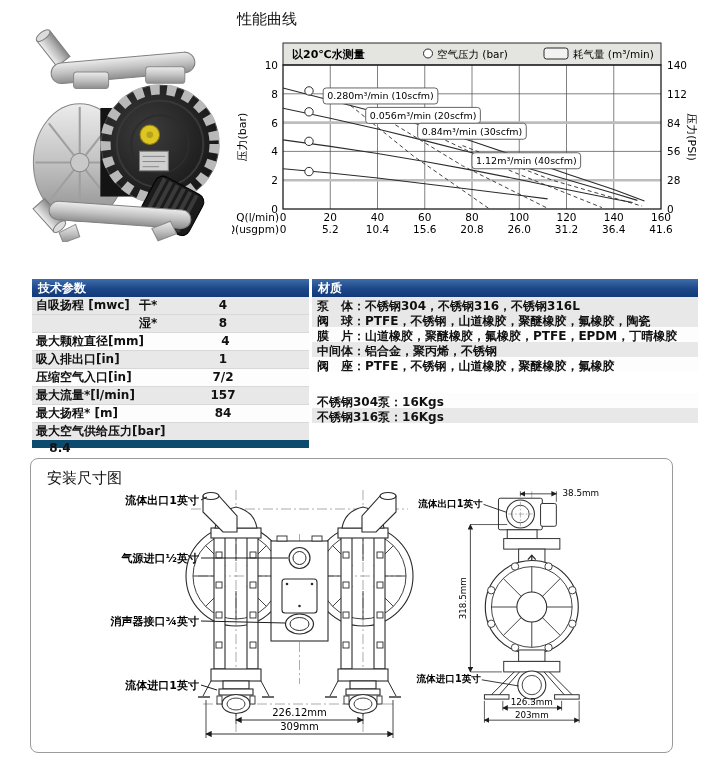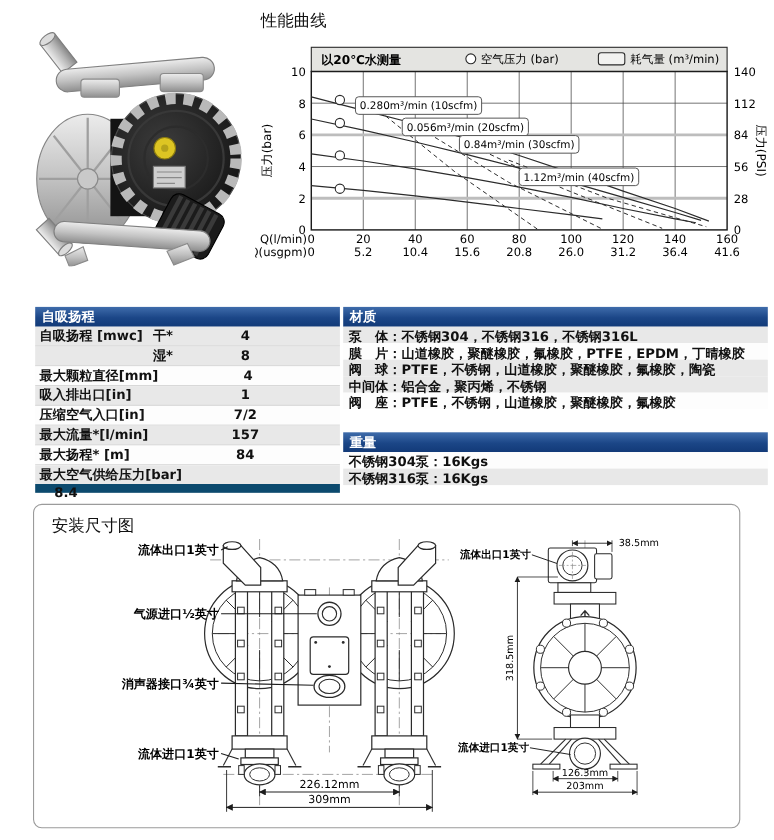--- a/index.html
+++ b/index.html
@@ -194,21 +194,21 @@
         <rect x="133.6875" y="69.4000015258789" width="114.671875" height="16" rx="3" fill="#fff" stroke="#555" stroke-width="0.9"></rect>
         <text x="137.6875" y="80.89999999999999" font-size="9.5">0.056m³/min (20scfm)</text>
         <rect x="185.66250610351562" y="85.23999786376953" width="108.625" height="16" rx="3" fill="#fff" stroke="#555" stroke-width="0.9"></rect>
         <text x="189.6625" y="96.74" font-size="9.5">0.84m³/min (30scfm)</text>
         <rect x="240" y="114.76000213623047" width="108.625" height="16.00000762939453" rx="3" fill="#fff" stroke="#555" stroke-width="0.9"></rect>
         <text x="244" y="126.25999999999999" font-size="9.5">1.12m³/min (40scfm)</text>
       </g>
   </svg>
 
   <div class="tbl" style="left:32px;top:279px;width:277px;">
-    <div class="tbl-header">自吸扬程</div>
+    <div class="tbl-header">技术参数</div>
     <div class="spec-row shaded">
       <span class="lbl">自吸扬程 [mwc]</span>
       <span class="sub">干*</span>
       <span class="val">4</span>
         <span class="sp"></span>
     </div>
     <div class="spec-row shaded">
       <span class="lbl"></span>
       <span class="sub">湿*</span>
       <span class="val">8</span>
@@ -248,28 +248,27 @@
       <span class="lbl">最大空气供给压力[bar]</span>
       <span class="sub"></span>
       <span class="val">8.4</span>
         <span class="sp"></span>
     </div>
   </div>
 
   <div class="tbl" style="left:312px;top:279px;width:386px;">
     <div class="tbl-header">材质</div>
     <div class="mat-row shaded">泵　体：不锈钢304，不锈钢316，不锈钢316L</div>
+    <div class="mat-row shaded">阀　球：PTFE，不锈钢，山道橡胶，聚醚橡胶，氟橡胶，陶瓷</div>
     <div class="mat-row plain">膜　片：山道橡胶，聚醚橡胶，氟橡胶，PTFE，EPDM，丁晴橡胶</div>
-    <div class="mat-row shaded">阀　球：PTFE，不锈钢，山道橡胶，聚醚橡胶，氟橡胶，陶瓷</div>
     <div class="mat-row shaded">中间体：铝合金，聚丙烯，不锈钢</div>
     <div class="mat-row plain">阀　座：PTFE，不锈钢，山道橡胶，聚醚橡胶，氟橡胶</div>
   </div>
 
   <div class="tbl" style="left:312px;top:393px;width:386px;">
-    <div class="tbl-header">重量</div>
     <div class="wt-row plain">不锈钢304泵：16Kgs</div>
     <div class="wt-row shaded">不锈钢316泵：16Kgs</div>
   </div>
 
   <div class="abs dim-box">
     <div class="abs sec-title" style="left:16px;top:10px;">安装尺寸图</div>
 
     <svg class="abs" style="left:72px;top:25px;" width="330" height="262" viewBox="0 0 330 262">
       <defs>
         <marker id="arrF" viewBox="0 0 10 10" refX="9" refY="5" markerWidth="7" markerHeight="7" orient="auto-start-reverse">

